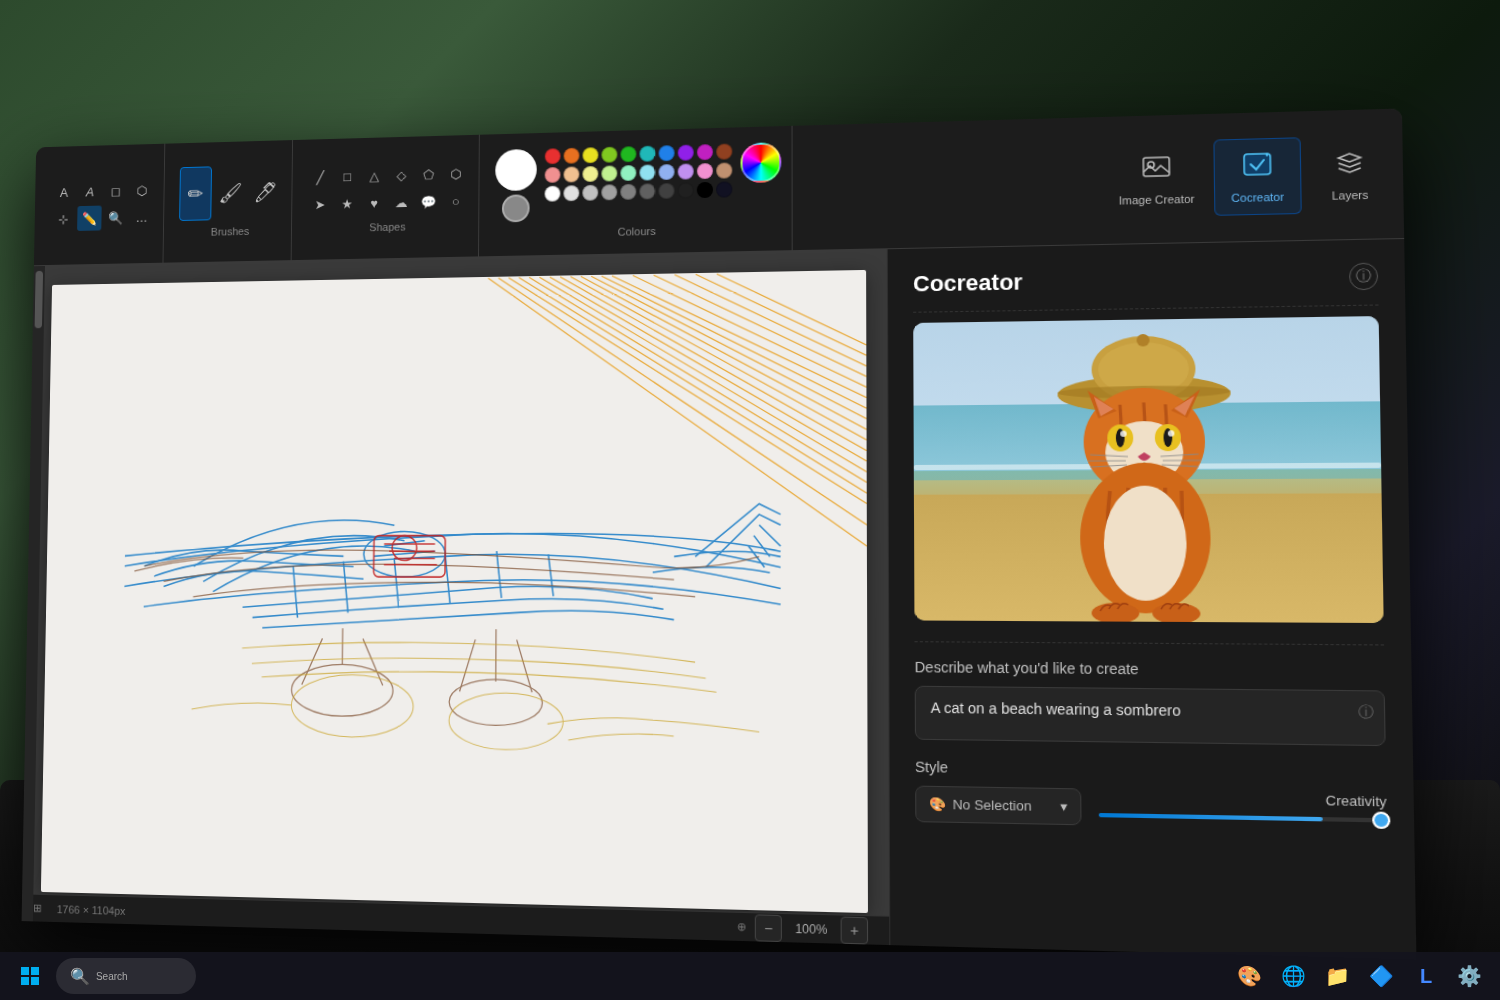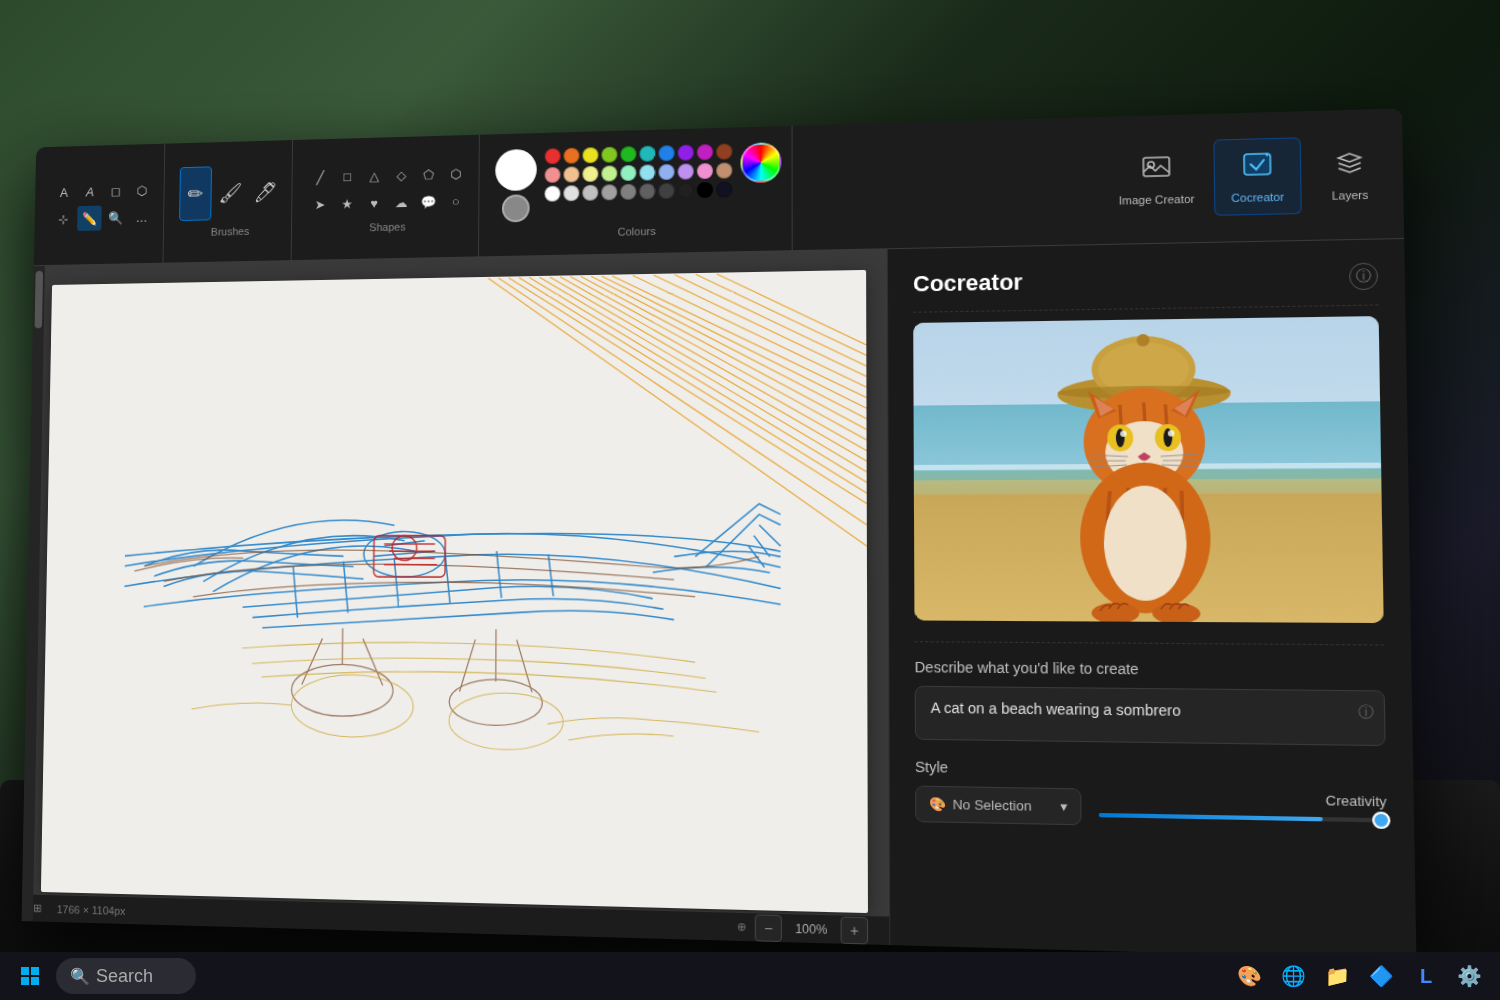--- a/index.html
+++ b/index.html
@@ -506,21 +506,21 @@
   <div class="taskbar-btn">
     <svg width="18" height="18" viewBox="0 0 18 18">
       <rect x="0" y="0" width="8" height="8" fill="#00adef"></rect>
       <rect x="10" y="0" width="8" height="8" fill="#00adef"></rect>
       <rect x="0" y="10" width="8" height="8" fill="#00adef"></rect>
       <rect x="10" y="10" width="8" height="8" fill="#00adef"></rect>
     </svg>
   </div>
   <div class="taskbar-search">
     <span>🔍</span>
-    <span style="color:#aaa;font-size:18px;">Search</span>
+    <span style="color:#aaa;font-size:10px;">Search</span>
   </div>
   <div class="taskbar-icons">
     <div class="taskbar-btn" style="font-size:20px;">🎨</div>
     <div class="taskbar-btn" style="font-size:20px;">🌐</div>
     <div class="taskbar-btn" style="font-size:20px;">📁</div>
     <div class="taskbar-btn" style="font-size:20px;">🔷</div>
     <div class="taskbar-btn" style="font-size:20px; color:#4488ff; font-weight:bold;">L</div>
     <div class="taskbar-btn" style="font-size:20px;">⚙️</div>
   </div>
 </div>

